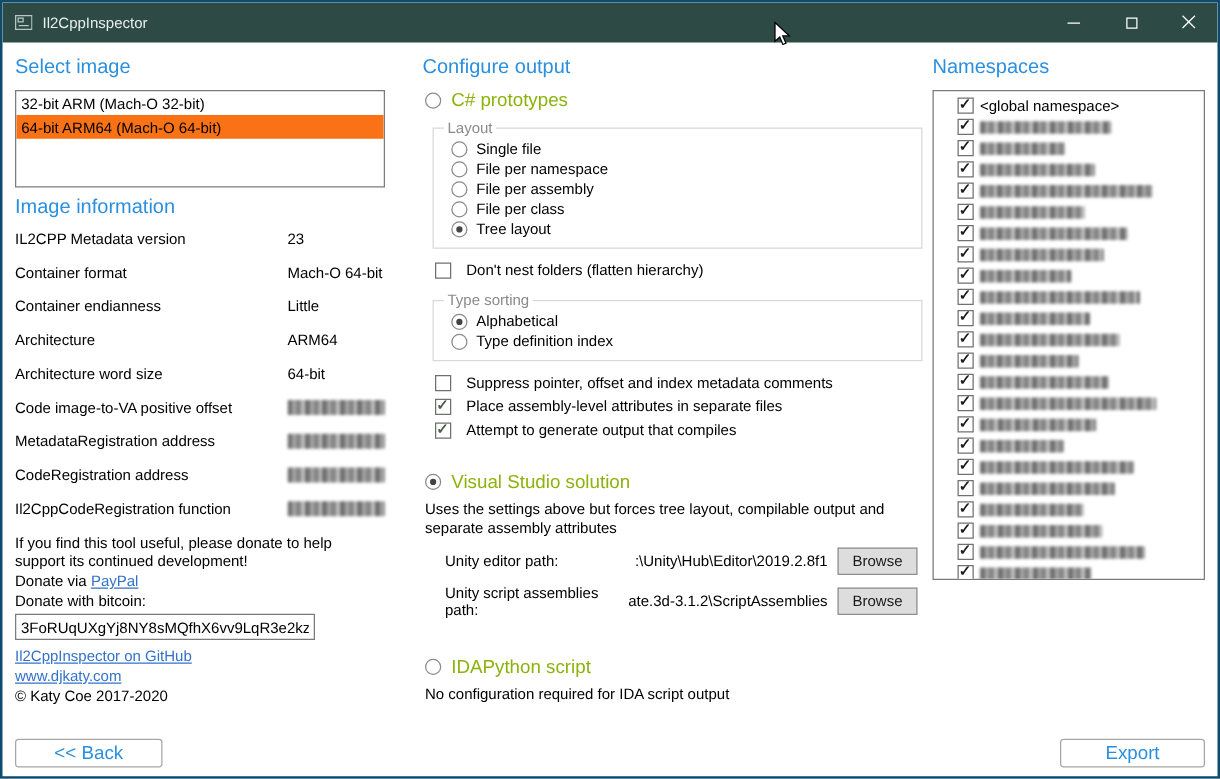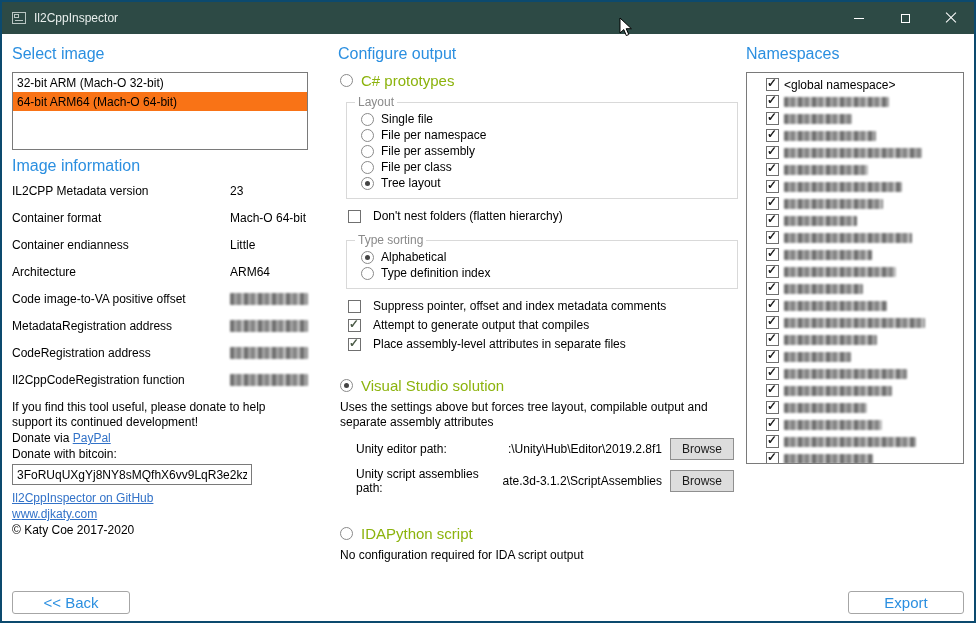--- a/index.html
+++ b/index.html
@@ -140,20 +140,24 @@
           </div>
           <div class="info-row">
             <div class="info-label">Container endianness</div>
             <div class="info-value">Little</div>
           </div>
           <div class="info-row">
             <div class="info-label">Architecture</div>
             <div class="info-value">ARM64</div>
           </div>
           <div class="info-row">
+            <div class="info-label">Architecture word size</div>
+            <div class="info-value">64-bit</div>
+          </div>
+          <div class="info-row">
             <div class="info-label">Code image-to-VA positive offset</div>
             <div class="redact" style="width: 92px;"></div>
           </div>
           <div class="info-row">
             <div class="info-label">MetadataRegistration address</div>
             <div class="redact" style="width: 88px;"></div>
           </div>
           <div class="info-row">
             <div class="info-label">CodeRegistration address</div>
             <div class="redact" style="width: 88px;"></div>
@@ -225,25 +229,25 @@
             </div>
           </div>
       </fieldset>
 
       <div class="cb-row tight">
         <span class="cb"></span>
         <span>Suppress pointer, offset and index metadata comments</span>
       </div>
       <div class="cb-row tight">
         <span class="cb checked"></span>
-        <span>Attempt to generate output that compiles</span>
+        <span>Place assembly-level attributes in separate files</span>
       </div>
       <div class="cb-row tight">
         <span class="cb checked"></span>
-        <span>Place assembly-level attributes in separate files</span>
+        <span>Attempt to generate output that compiles</span>
       </div>
 
       <div class="radio-head vs-head">
         <span class="radio sel"></span>
         <span class="green-label">Visual Studio solution</span>
       </div>
       <p class="desc">Uses the settings above but forces tree layout, compilable output and separate assembly attributes</p>
 
       <div class="path-row">
         <span>Unity editor path:</span>

